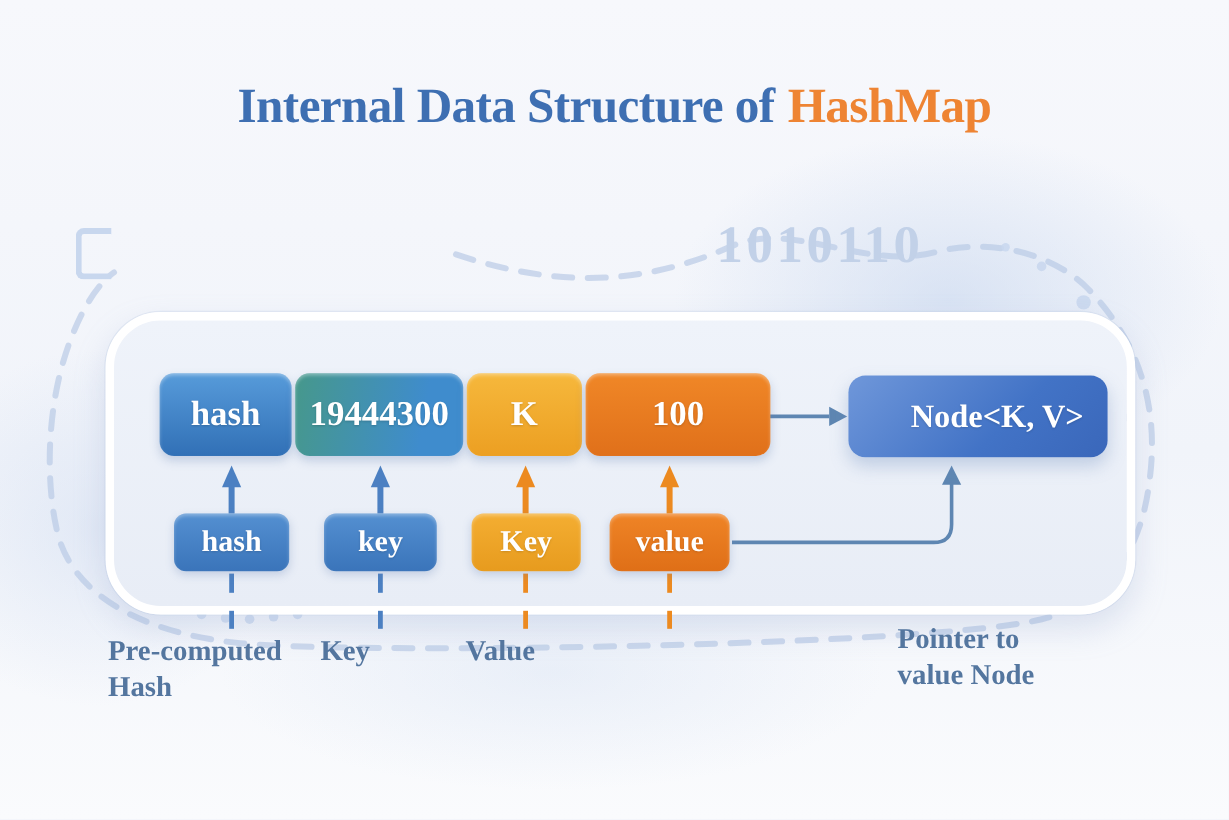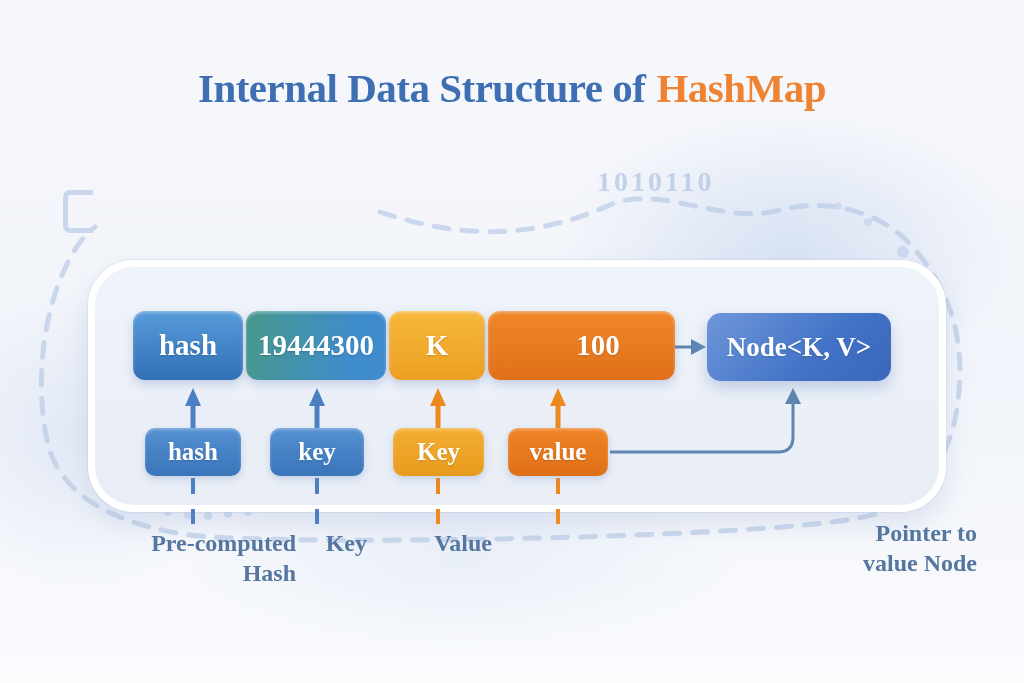--- a/index.html
+++ b/index.html
@@ -15,56 +15,56 @@
     background:radial-gradient(ellipse at center,rgba(205,219,240,.32),rgba(205,219,240,0) 70%);}
   .title{position:absolute;top:64px;left:0;width:100%;margin:0;text-align:center;
     font-size:41px;font-weight:bold;letter-spacing:-.5px;color:#3e6fb2;}
   .title .accent{color:#ee8433;margin-left:11px;}
   .bracket{position:absolute;left:63px;top:190px;width:25px;height:33px;
     border:5px solid #c8d7ee;border-right:none;border-radius:7px 0 0 7px;}
   .code-box{position:absolute;left:88px;top:176px;width:292px;height:52px;border-radius:9px;
     background:linear-gradient(135deg,#80a7dd 0%,#4d7ec6 55%,#3e6eb7 100%);
     color:#fff;font-size:27px;font-weight:bold;display:flex;align-items:center;justify-content:center;
     box-shadow:0 7px 14px rgba(120,150,200,.35);}
-  .binary{position:absolute;left:597px;top:166px;font-size:28px;font-weight:bold;
+  .binary{position:absolute;left:597px;top:178px;font-size:44px;font-weight:bold;
     color:#c2d1e8;letter-spacing:3px;}
   .panel{position:absolute;left:88px;top:260px;width:844px;height:238px;border-radius:46px;
     background:linear-gradient(180deg,#eff3fa,#e8edf6);border:7px solid #ffffff;
     box-shadow:0 12px 26px rgba(150,170,210,.28),0 0 0 1px rgba(190,205,230,.30);}
   .deco,.arrows{position:absolute;left:0;top:0;width:1024px;height:683px;pointer-events:none;}
   .node-row{position:absolute;left:133px;top:311px;display:flex;gap:3px;z-index:3;}
   .seg{height:69px;display:flex;align-items:center;justify-content:center;color:#fff;
     font-weight:bold;font-size:29px;border-radius:12px;text-shadow:0 1px 2px rgba(0,0,0,.18);
     box-shadow:inset 0 2px 3px rgba(255,255,255,.35),0 4px 8px rgba(100,130,180,.30);}
   .seg-hash{width:110px;background:linear-gradient(180deg,#579bda,#3170b6);}
   .seg-hashval{width:140px;background:linear-gradient(100deg,#46988b 0%,#3f8ccd 75%);}
   .seg-k{width:96px;background:linear-gradient(180deg,#f6b83c,#ec9f22);}
-  .seg-val{width:154px;background:linear-gradient(180deg,#f08727,#e0701a);padding-left:33px;}
+  .seg-val{width:154px;background:linear-gradient(180deg,#f08727,#e0701a);}
   .node-box{position:absolute;left:707px;top:313px;width:184px;height:68px;border-radius:14px;
     background:linear-gradient(135deg,#6f97da 0%,#4273c6 60%,#3a67ba 100%);
     color:#fff;font-weight:bold;font-size:27px;display:flex;align-items:center;justify-content:center;
-    box-shadow:0 7px 14px rgba(110,140,190,.35);z-index:3;text-shadow:0 1px 2px rgba(0,0,0,.15);}
+    box-shadow:0 7px 14px rgba(110,140,190,.35);z-index:3;text-shadow:0 1px 2px rgba(0,0,0,.15);padding-left:32px;}
   .fbox{position:absolute;top:428px;height:48px;border-radius:10px;color:#fff;font-weight:bold;
     font-size:25px;display:flex;align-items:center;justify-content:center;z-index:3;
     text-shadow:0 1px 2px rgba(0,0,0,.15);
     box-shadow:inset 0 2px 3px rgba(255,255,255,.3),0 3px 7px rgba(100,130,180,.28);}
   .fbox-blue{background:linear-gradient(180deg,#5490d1,#3a74ba);}
   .fbox-amber{background:linear-gradient(180deg,#f4ae32,#e79b1e);}
   .fbox-orange{background:linear-gradient(180deg,#ef8426,#df6f17);}
   .fbox-hash{left:145px;width:96px;}
   .fbox-key{left:270px;width:94px;}
   .fbox-keycap{left:393px;width:91px;}
   .fbox-value{left:508px;width:100px;}
   .caption{position:absolute;color:#54769f;font-size:24px;font-weight:bold;
-    text-align:right;line-height:30px;z-index:3;}
+    text-align:left;line-height:30px;z-index:3;}
   .cap-hash{left:90px;top:528px;width:206px;}
   .cap-key{left:267px;top:528px;width:100px;}
   .cap-value{left:388px;top:528px;width:104px;}
   .cap-next{left:508px;top:528px;width:100px;color:#8aabd6;}
-  .cap-pointer{left:797px;top:518px;width:180px;text-align:right;}
+  .cap-pointer{left:748px;top:518px;width:180px;text-align:left;}
 </style>
 </head>
 <body>
 
 <div class="stage">
 
   <div class="blob blob-tr"></div>
   <div class="blob blob-l"></div>
   <div class="blob blob-b"></div>
 

